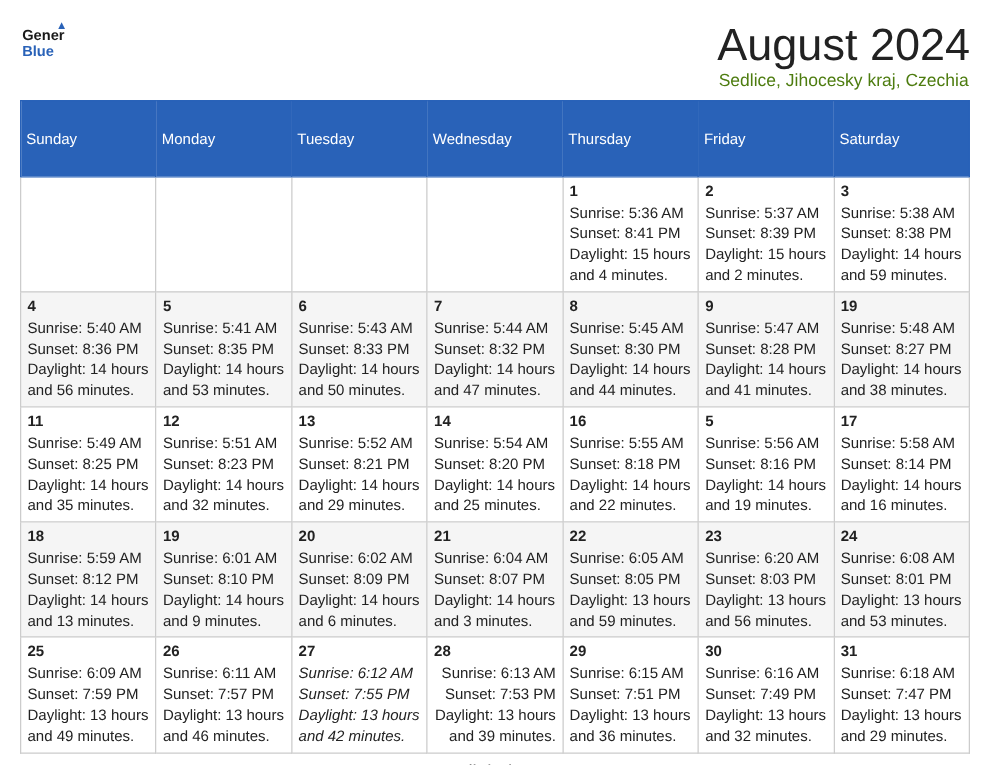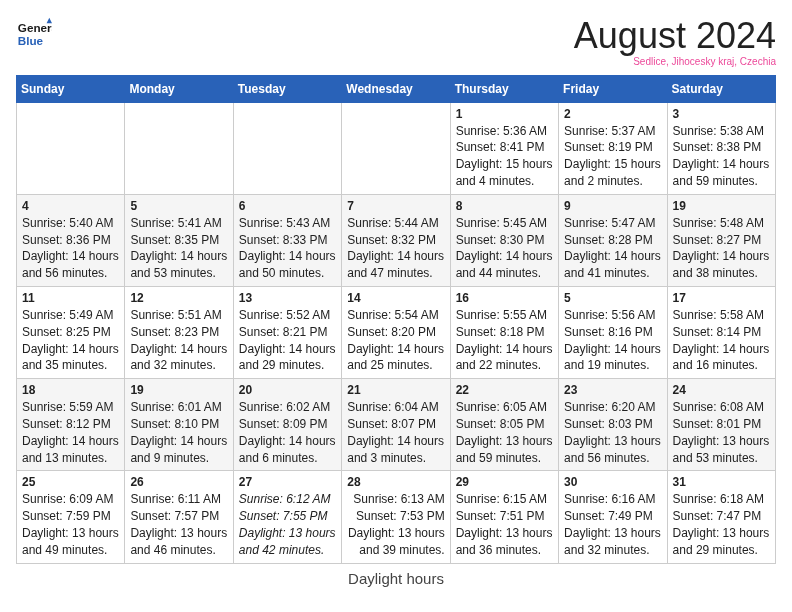--- a/index.html
+++ b/index.html
@@ -19,44 +19,44 @@
     .logo {
       display: flex;
       align-items: center;
       gap: 4px;
     }
     .logo-icon {
       width: 36px;
       height: 36px;
     }
     .title-block {
-      text-align: right;
+      text-align: center;
       margin-left: 39px;
     }
     .month-year {
       font-size: 36px;
       font-weight: 300;
       color: #222;
       line-height: 1.1;
     }
     .location {
-      font-size: 10px;
-      color: #ec4899;
+      font-size: 14px;
+      color: #4d7c0f;
     }
     .calendar {
       width: 100%;
       border-collapse: collapse;
       border: 1px solid #ccc;
     }
     .calendar th {
       background: #2962b8;
       color: #fff;
       font-size: 12px;
-      font-weight: bold;
-      padding: 6px 4px;
+      font-weight: normal;
+      padding: 23px 4px;
       text-align: left;
       border: 1px solid #2962b8;
     }
     .calendar td {
       vertical-align: top;
       border: 1px solid #ccc;
       padding: 4px 5px;
       width: 107px;
       min-height: 80px;
       font-size: 10px;
@@ -125,21 +125,21 @@
         <td>
           <span class="day-num">1</span>
           <div class="day-info" style="white-space: pre-line;">Sunrise: 5:36 AM
 Sunset: 8:41 PM
 Daylight: 15 hours
 and 4 minutes.</div>
         </td>
         <td>
           <span class="day-num">2</span>
           <div class="day-info" style="white-space: pre-line;">Sunrise: 5:37 AM
-Sunset: 8:19 PM
+Sunset: 8:39 PM
 Daylight: 15 hours
 and 2 minutes.</div>
         </td>
         <td>
           <span class="day-num">3</span>
           <div class="day-info" style="white-space: pre-line;">Sunrise: 5:38 AM
 Sunset: 8:38 PM
 Daylight: 14 hours
 and 59 minutes.</div>
         </td>

